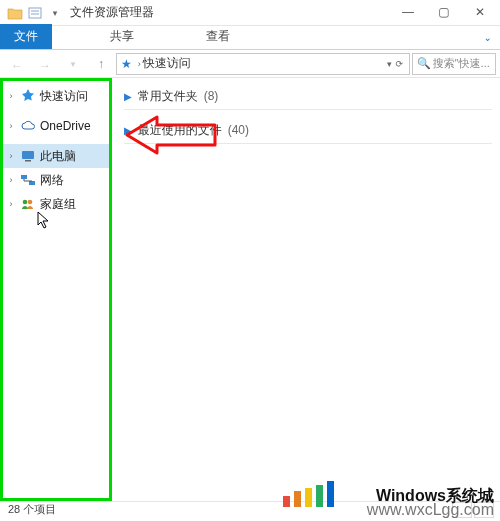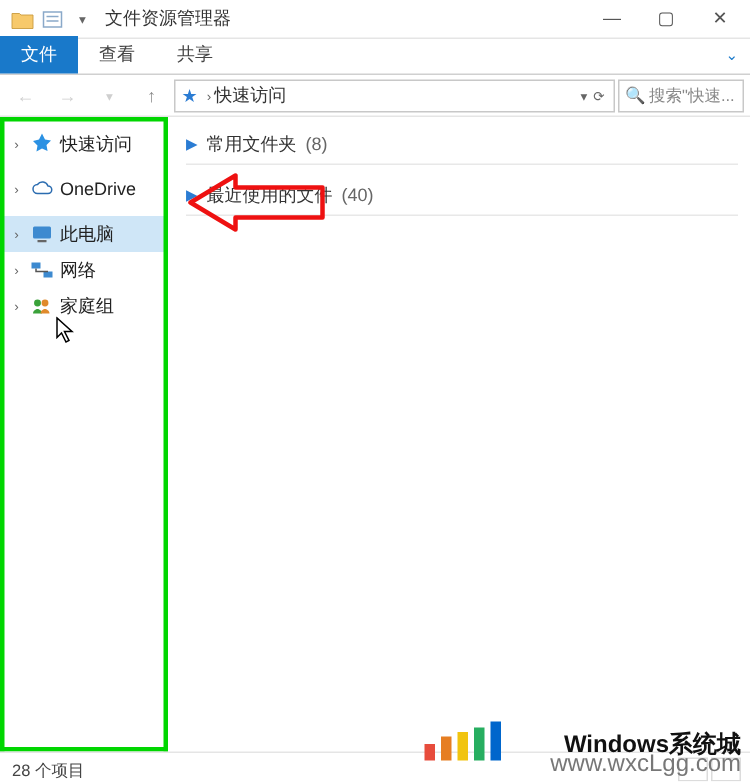--- a/index.html
+++ b/index.html
@@ -8,21 +8,21 @@
 
   
   .titlebar { height:26px; display:flex; align-items:center; padding:0 6px; background:#fff; border-bottom:1px solid #e5e5e5; }
   .title-icons { display:flex; align-items:center; gap:2px; }
   .title-icons .ticon { width:18px; height:18px; display:flex; align-items:center; justify-content:center; }
   .titlebar .title-text { margin-left:6px; color:#333; font-size:12px; }
   .window-controls { position:absolute; right:2px; top:0; height:24px; display:flex; }
   .wctrl { width:36px; height:24px; display:flex; align-items:center; justify-content:center; color:#555; font-size:12px; }
 
   
-  .ribbon { height:24px; display:flex; align-items:flex-end; border-bottom:1px solid #d0d0d0; }
+  .ribbon { height:24px; display:flex; align-items:flex-end; border-bottom:1px solid #d0d0d0;gap:44px; }
   .ribbon .tab { padding:4px 14px 4px 14px; font-size:12px; color:#444; }
   .ribbon .tab.file { background:#1979ca; color:#fff; border-top-left-radius:0; }
   .ribbon .expand { position:absolute; right:4px; height:24px; display:flex; align-items:center; color:#1979ca; font-size:10px; padding:0 4px; }
 
   
   .addr-row { height:28px; display:flex; align-items:center; border-bottom:1px solid #e5e5e5; padding:0 4px; gap:2px; }
   .navbtn { width:26px; height:22px; display:flex; align-items:center; justify-content:center; color:#888; }
   .navbtn.disabled { color:#cfcfcf; }
   .addr-box { flex:1; height:22px; border:1px solid #c8c8c8; display:flex; align-items:center; padding:0 4px; background:#fff; }
   .addr-box .star { color:#2b7cd3; margin-right:4px; font-size:12px; }
@@ -57,21 +57,21 @@
   .group-row .count { color:#666; }
   .hr { height:1px; background:#e8e8e8; margin:3px 0 10px 0; }
 
   
   .arrow-wrap { position:absolute; left:125px; top:114px; width:92px; height:42px; z-index:20; }
 
   
   .cursor { position:absolute; left:37px; top:211px; z-index:30; }
 
   
-  .status { position:absolute; left:0; right:0; bottom:0; height:20px; display:flex; align-items:flex-end; padding:0 8px; border-top:1px solid #e5e5e5; font-size:11px; color:#444; }
+  .status { position:absolute; left:0; right:0; bottom:0; height:20px; display:flex; align-items:flex-start; padding:0 8px; border-top:1px solid #e5e5e5; font-size:11px; color:#444; }
   .status .view-toggles { position:absolute; right:6px; display:flex; gap:2px; }
   .vt { width:20px; height:16px; border:1px solid #dcdcdc; }
 
   
   .wm-bars { position:absolute; right:166px; bottom:14px; display:flex; gap:4px; align-items:flex-end; z-index:50;}
   .wm-bars div { width:7px; }
   .wm-bars .b1{height:11px;background:#e74c3c}
   .wm-bars .b2{height:16px;background:#e67e22}
   .wm-bars .b3{height:19px;background:#f1c40f}
   .wm-bars .b4{height:22px;background:#27ae60}
@@ -104,22 +104,22 @@
     <span class="title-text">文件资源管理器</span>
     <div class="window-controls">
       <div class="wctrl">—</div>
       <div class="wctrl">▢</div>
       <div class="wctrl">✕</div>
     </div>
   </div>
 
   <div class="ribbon">
     <div class="tab file">文件</div>
+    <div class="tab">共享</div>
     <div class="tab">查看</div>
-    <div class="tab">共享</div>
     <div class="expand">⌄</div>
   </div>
 
   <div class="addr-row">
     <div class="navbtn disabled">←</div>
     <div class="navbtn disabled">→</div>
     <div class="navbtn disabled" style="font-size:9px">▾</div>
     <div class="navbtn">↑</div>
     <div class="addr-box">
       <span class="star">★</span>

